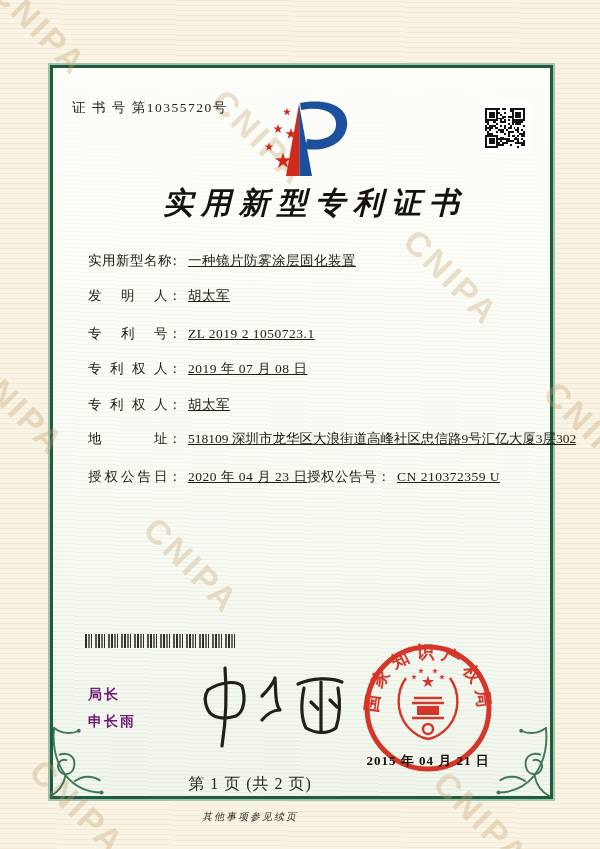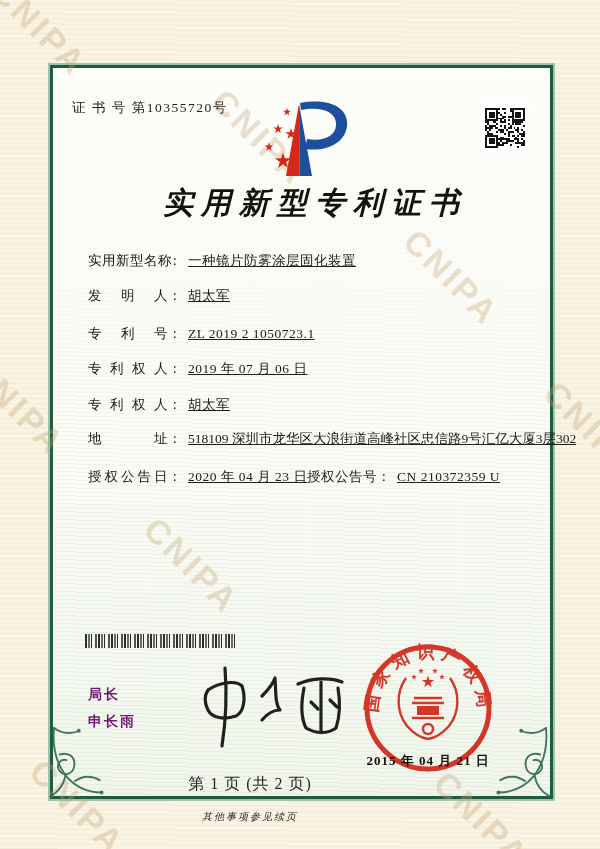--- a/index.html
+++ b/index.html
@@ -322,21 +322,21 @@
 <div class="frow" style="top:252px">
   <span class="flabel">实用新型名称</span><span>：</span><span class="fval">一种镜片防雾涂层固化装置</span>
 </div>
 <div class="frow" style="top:287px">
   <span class="flabel">发明人</span><span>：</span><span class="fval">胡太军</span>
 </div>
 <div class="frow" style="top:325px">
   <span class="flabel">专利号</span><span>：</span><span class="fval">ZL 2019 2 1050723.1</span>
 </div>
 <div class="frow" style="top:360px">
-  <span class="flabel">专利权人</span><span>：</span><span class="fval">2019 年 07 月 06 日</span>
+  <span class="flabel">专利权人</span><span>：</span><span class="fval">2019 年 07 月 08 日</span>
 </div>
 <div class="frow" style="top:396px">
   <span class="flabel">专利权人</span><span>：</span><span class="fval">胡太军</span>
 </div>
 <div class="frow" style="top:430px">
   <span class="flabel">地址</span><span>：</span><span class="fval" style="letter-spacing:0">518109 深圳市龙华区大浪街道高峰社区忠信路9号汇亿大厦3层302</span>
 </div>
 <div class="frow" style="top:468px">
   <span class="flabel">授权公告日</span><span>：</span><span class="fval">2020 年 04 月 23 日</span>
 </div>

